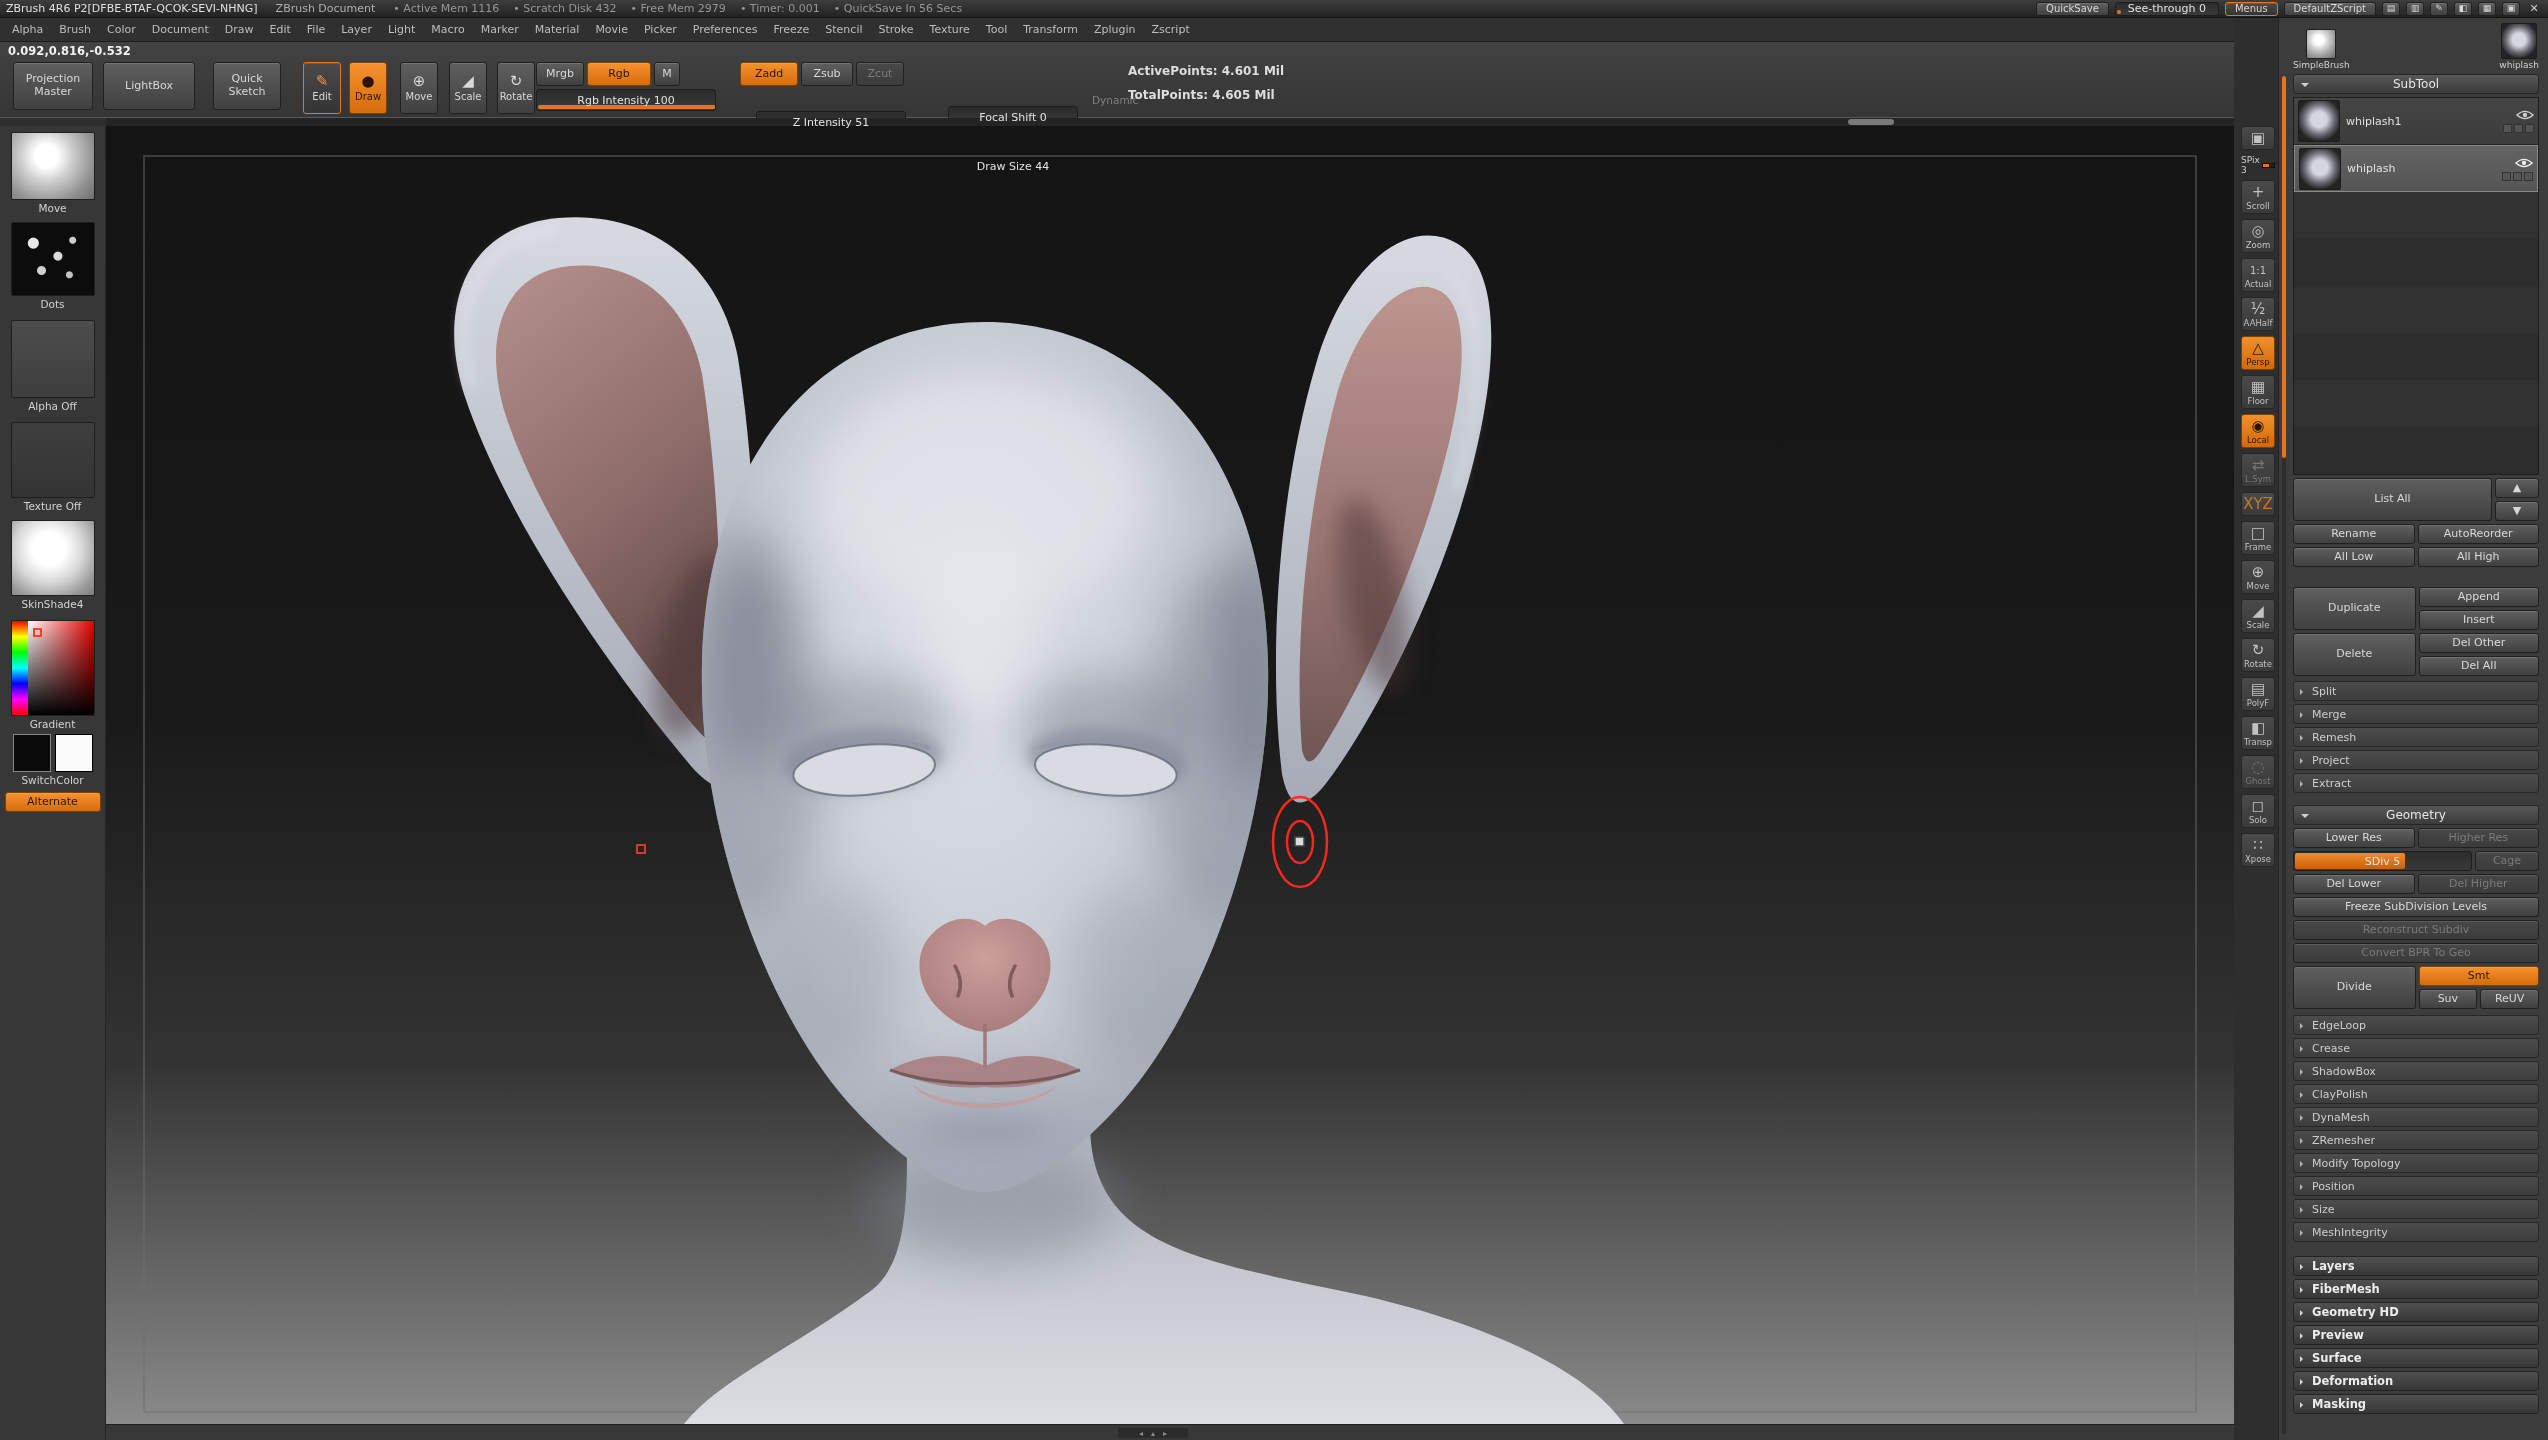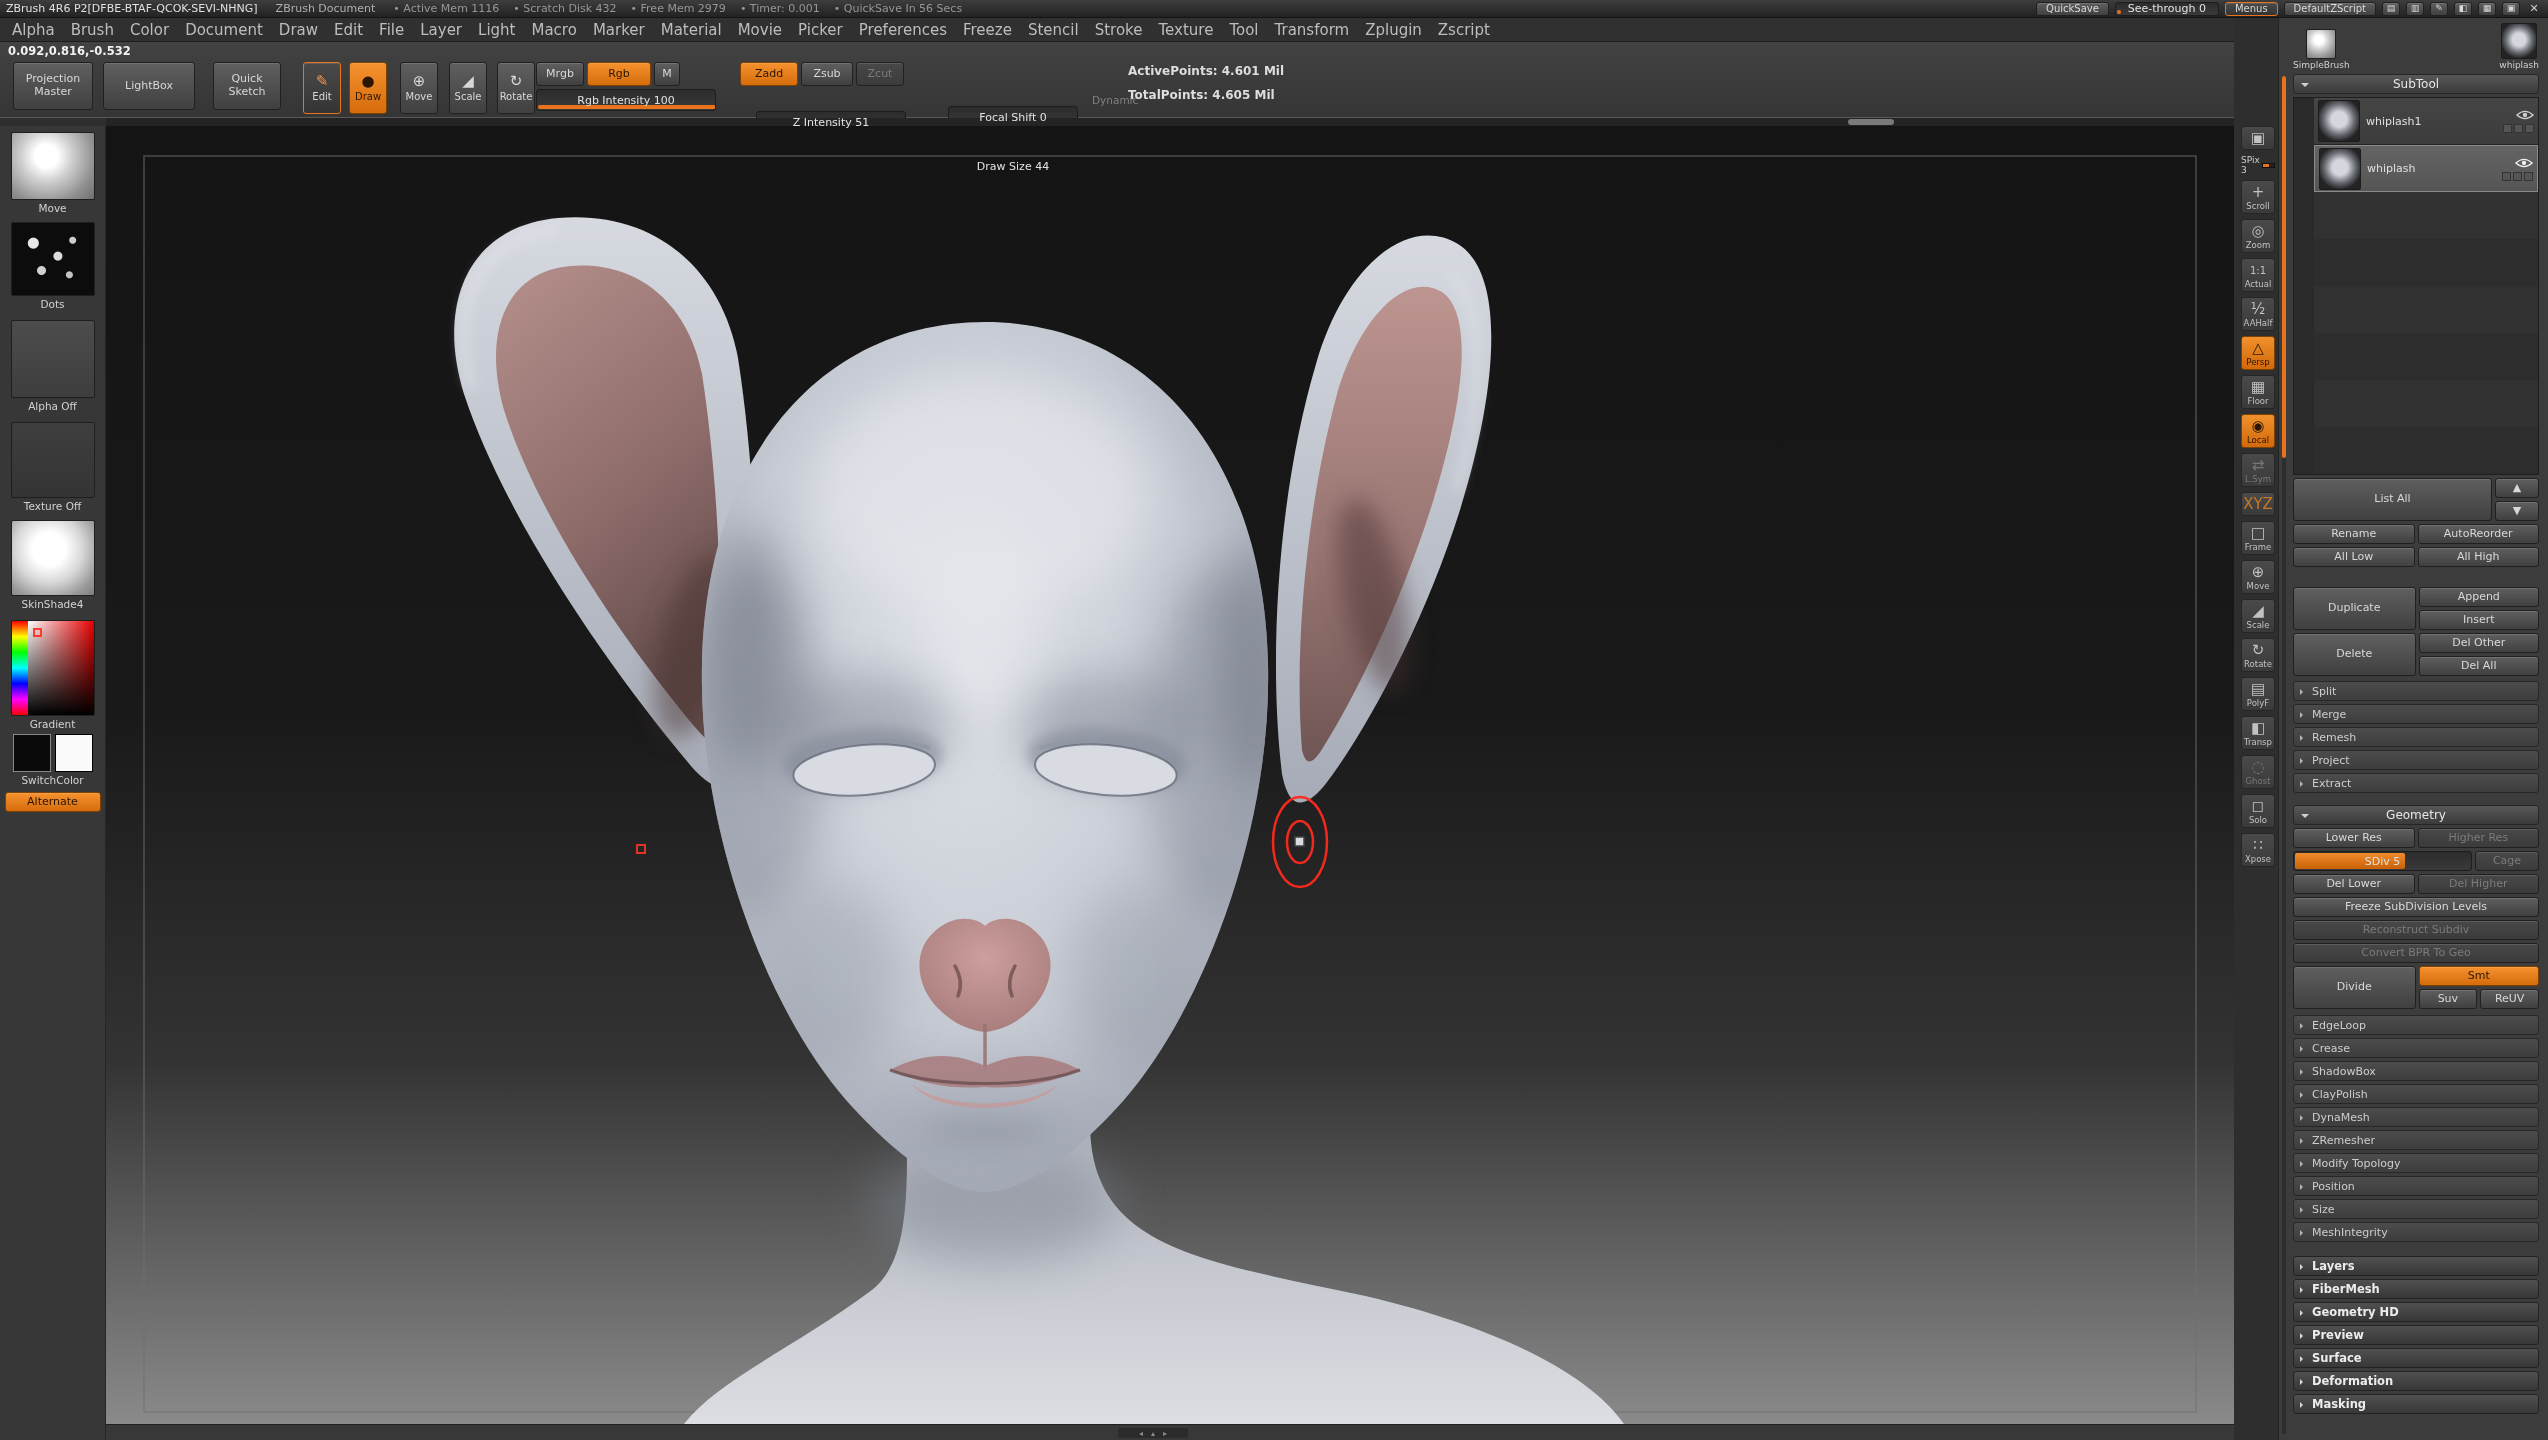--- a/index.html
+++ b/index.html
@@ -39,21 +39,21 @@
   .tb-doc { color:#b0b0b0; margin-right:18px; }
   .tb-stat { color:#969696; margin-right:14px; }
   .tb-right { margin-left:auto; display:flex; align-items:center; gap:6px; }
   .tb-btn { height:14px; padding:0 9px; font-size:10px; }
   .tb-icon { width:18px; height:14px; font-size:9px; padding:0; }
   .tb-close { color:#cfcfcf; font-size:11px; width:16px; text-align:center; }
 
   
   .menubar { position:absolute; left:0; top:18px; width:2234px; height:24px; background:#303030;
              border-bottom:1px solid #1c1c1c; display:flex; align-items:center; padding:0 4px; }
-  .menu-item { font-size:15px; color:#bdbdbd; padding:14px 8px; }
+  .menu-item { font-size:11px; color:#bdbdbd; padding:14px 8px; }
 
   
   .shelf { position:absolute; left:0; top:42px; width:2234px; height:76px;
            background:linear-gradient(#424242,#353535); border-bottom:1px solid #585858; }
   .coords { position:absolute; left:8px; top:2px; font-size:11.5px; color:#f2f2f2; font-weight:bold; }
   .tool-toggle { position:absolute; top:20px; width:38px; height:52px; flex-direction:column; gap:2px; }
   .tool-toggle .g { font-size:15px; line-height:16px; }
   .tool-toggle .t { font-size:10px; }
   .pts { position:absolute; font-size:12px; color:#dedede; font-weight:bold; white-space:nowrap; }
 
@@ -94,21 +94,21 @@
   .spix .fill { position:absolute; left:0; top:0; bottom:0; background:#e8731a; }
 
   
   .right-panel { position:absolute; left:2278px; top:18px; width:270px; height:1422px; background:#3c3c3c; border-left:1px solid #232323; }
   .rp-scroll-track { position:absolute; left:3px; top:58px; bottom:6px; width:4px; background:#2d2d2d; }
   .rp-scroll-thumb { position:absolute; left:3px; top:58px; width:4px; height:382px; background:#e8731a; border-radius:2px; }
   .rp-inner { position:absolute; left:14px; top:6px; width:246px; }
   .rp-toolrow { display:flex; align-items:flex-end; justify-content:space-between; height:46px; margin-bottom:4px; }
   .mini-cap { font-size:9px; color:#cfcfcf; text-align:center; margin-top:1px; }
   .headthumb { background:radial-gradient(circle at 50% 46%, #d4d7dd 0 26%, #6a6d74 52%, #232323 75%); border:1px solid #1c1c1c; border-radius:2px; }
-  .st-list { background:#2a2a2a; border:1px solid #1e1e1e; margin-top:3px;padding-left:20px; }
+  .st-list { background:#2a2a2a; border:1px solid #1e1e1e; margin-top:3px; }
   .st-row { height:47px; display:flex; align-items:center; gap:6px; padding:0 4px; }
   .st-row.named { background:linear-gradient(#454545,#3c3c3c); border-bottom:1px solid #242424; }
   .st-row.selected { background:linear-gradient(#646464,#555); border:1px solid #8a8a8a; }
   .st-row.empty:nth-child(odd) { background:#313131; }
   .st-row.empty:nth-child(even) { background:#2d2d2d; }
   .st-thumb { width:42px; height:42px; flex:0 0 auto; }
   .st-name { flex:1; font-size:11px; color:#e0e0e0; }
   .st-icons { display:flex; flex-direction:column; align-items:flex-end; gap:3px; }
   .st-minis { display:flex; gap:2px; }
   .st-mini { width:9px; height:9px; background:#555; border:1px solid #333; }

